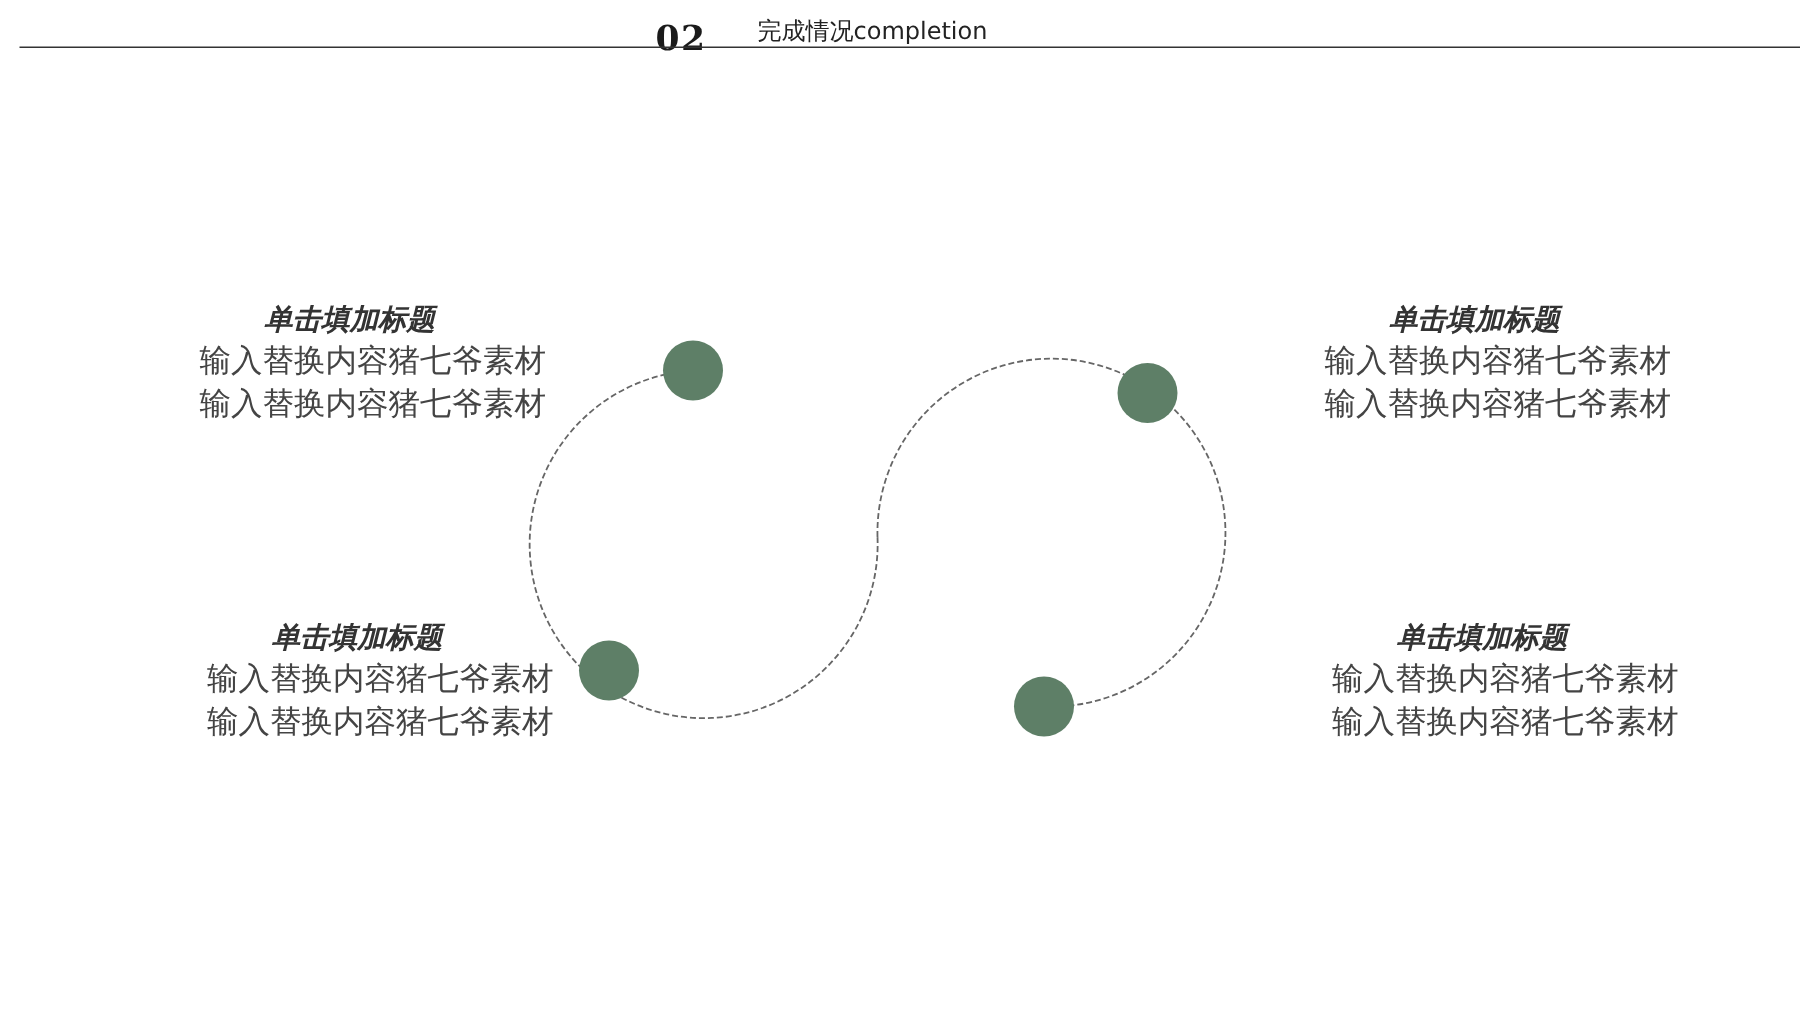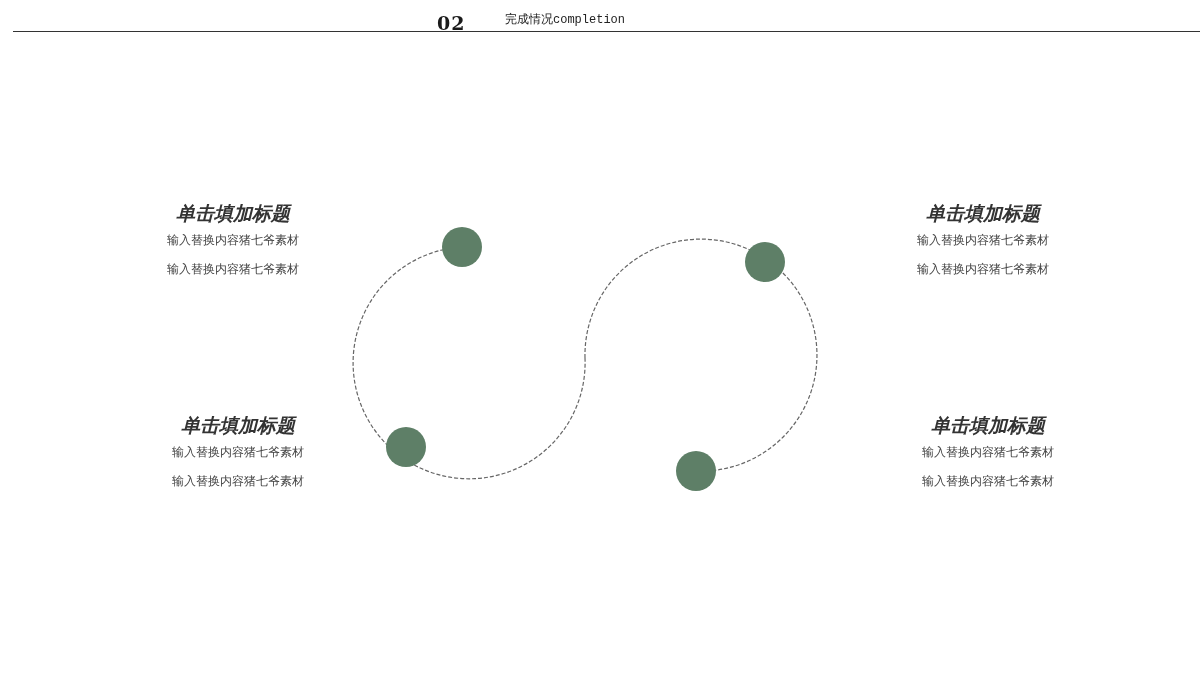--- a/index.html
+++ b/index.html
@@ -1,25 +1,25 @@
 <!DOCTYPE html>
 <html><head>
   <meta charset="utf-8">
   <style>
     html, body { margin:0; padding:0; }
     body { width:1200px; height:685px; background:#ffffff; position:relative; overflow:hidden;
            font-family:"DejaVu Sans", "Liberation Sans", sans-serif; color:#333; }
     .header-line { position:absolute; left:13px; top:31px; width:1187px; height:1px; background:#333; }
     .section-num { position:absolute; left:437px; top:12px; font-family:"DejaVu Serif","Liberation Serif",serif;
-                   font-weight:900; font-size:19px; color:#1a1a1a; letter-spacing:1px; }
-    .section-title { position:absolute; left:505px; top:11px; font-size:12px; color:#222;font-family:Liberation Mono, monospace; }
+                   font-weight:900; font-size:23px; color:#1a1a1a; letter-spacing:1px; }
+    .section-title { position:absolute; left:505px; top:11px; font-size:16px; color:#222; }
     .diagram { position:absolute; left:0; top:0; width:1200px; height:685px; }
     .block { position:absolute; width:200px; text-align:center; }
     .block .title { font-size:19px; font-weight:bold; color:#333; line-height:26px;font-style:italic; }
-    .block .line { font-size:12px; color:#444; line-height:29px; white-space:nowrap; }
+    .block .line { font-size:21px; color:#444; line-height:29px; white-space:nowrap; }
   </style>
 </head>
 <body>
 
 <div class="section-num">02</div>
 <div class="section-title">完成情况completion</div>
 <div class="header-line"></div>
 
 <svg class="diagram" viewBox="0 0 1200 685" width="1200" height="685">
   <path d="M 462 247 A 116 116 0 1 0 585 358" fill="none" stroke="#666" stroke-width="1.2" stroke-dasharray="4 2"></path>

